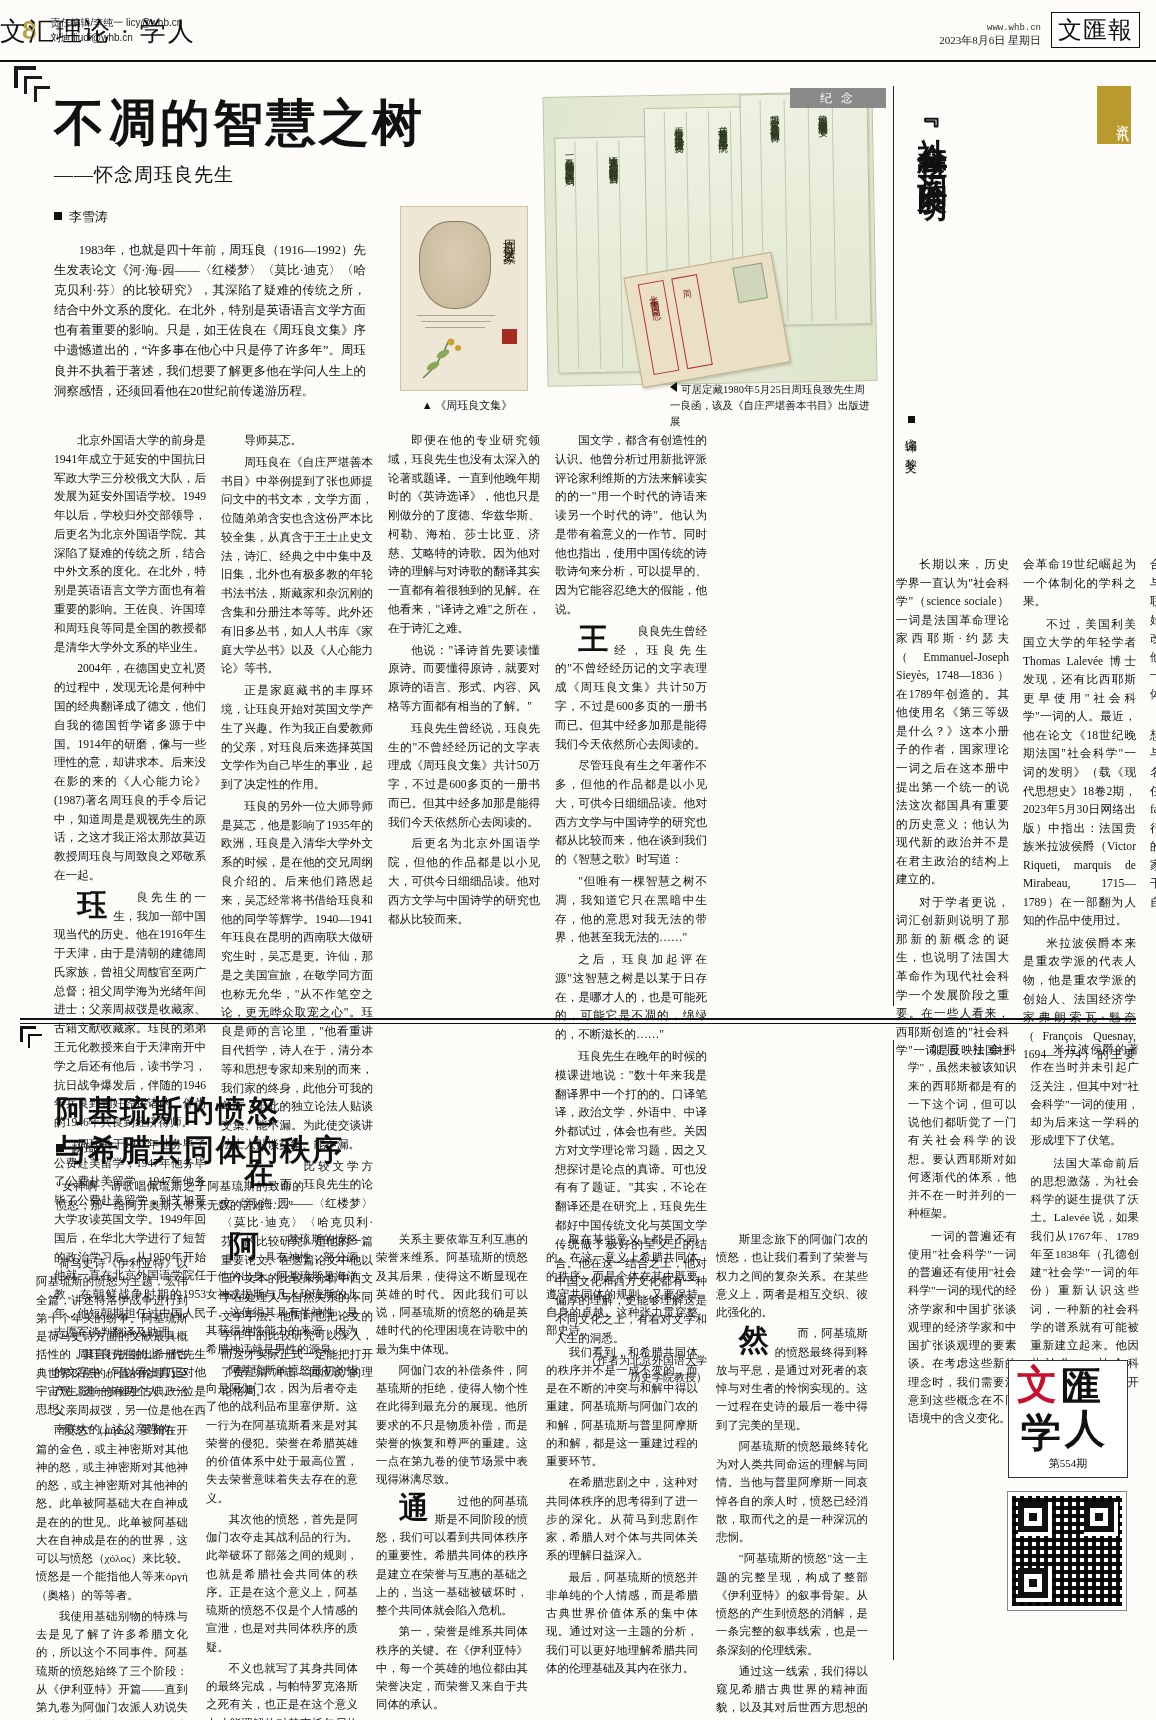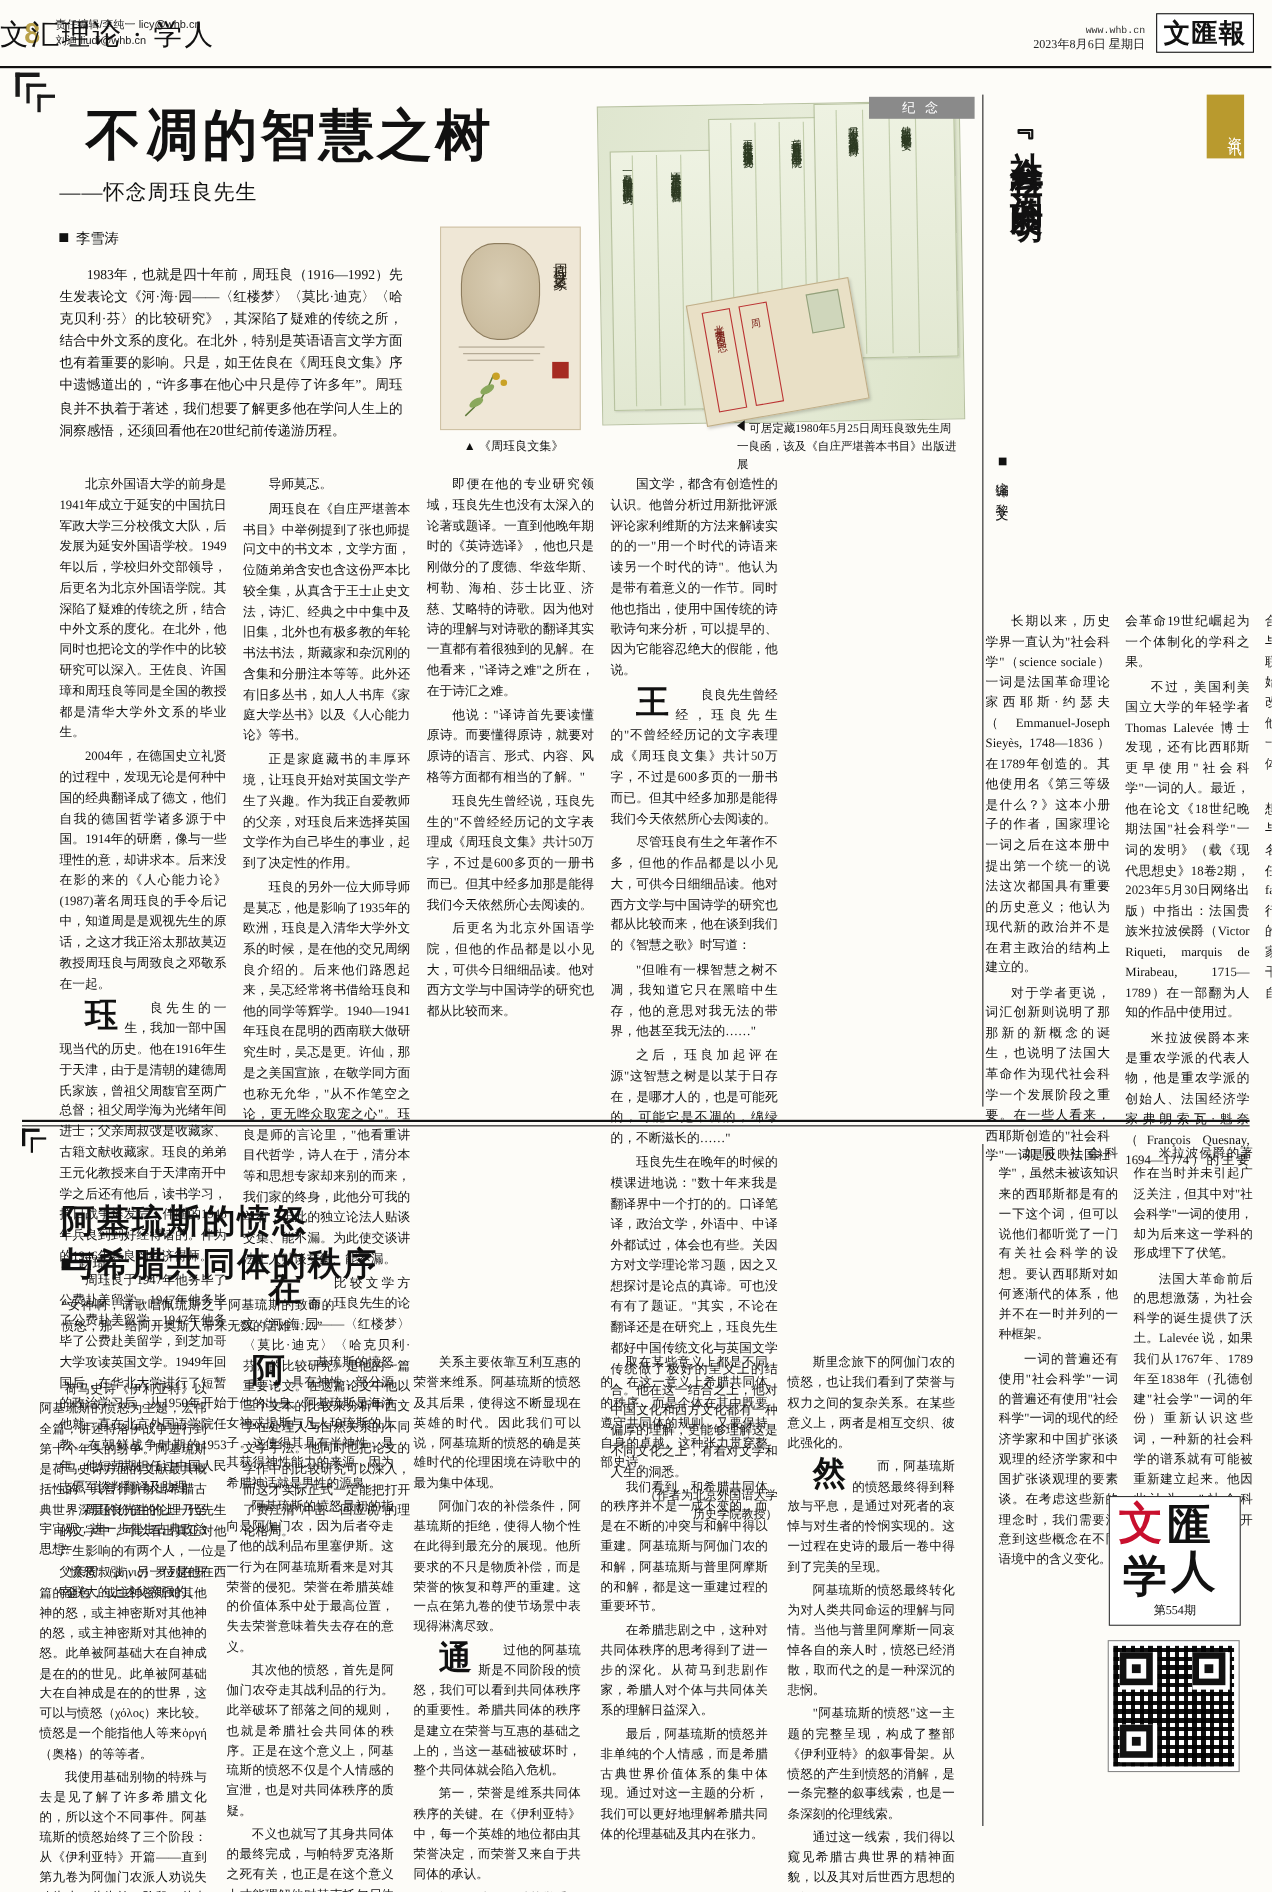--- a/index.html
+++ b/index.html
@@ -35,34 +35,33 @@
     text-align:left;
     font-size:26px; font-weight:normal; letter-spacing:2px;
   }
   .mast-right {
     position:absolute; right:16px; top:12px; text-align:right;
     display:flex; align-items:flex-end; gap:10px;
   }
   .mast-right .url { font-family:Liberation Mono, monospace; font-size:9px; color:#333; }
   .mast-right .date { font-size:11px; color:#222; }
   .logo-box {
-    font-size:24px; font-weight:bold; letter-spacing:1px;
+    font-size:24px; font-weight:normal; letter-spacing:1px;
     border:1px solid #111; padding:1px 6px; background:#fff;
   }
 
   
   .corner-orn { position:absolute; left:14px; top:66px; width:46px; height:46px; }
   .corner-orn div { position:absolute; background:#1a1a1a; }
 
   
   .headline-wrap { position:absolute; left:54px; top:96px; width:430px; }
   .headline {
     font-size:50px; font-weight:bold; letter-spacing:3px; line-height:1.08;
     font-family:"DejaVu Serif", serif;
-    margin-left:24px;
   }
   .subhead { margin-top:12px; font-size:19px; letter-spacing:1px; }
   .byline { margin-top:20px; font-size:13px; }
   .byline .sq { display:inline-block; width:8px; height:8px; background:#111; margin-right:7px; vertical-align:1px;}
 
   .lede {
     position:absolute; left:54px; top:240px; width:312px;
     font-size:12.4px; line-height:1.62; text-align:justify; text-indent:2em;
   }
 
@@ -337,21 +336,21 @@
     <div class="photo-note">
       <span class="tri"></span><span>可居定藏1980年5月25日周珏良致先生周一良函，该及《自庄严堪善本书目》出版进展</span>
     </div>
   </div>
 
   <div class="jinian-tag">纪 念</div>
 
   <div class="cols">
 
     <div class="col c1">
-      <p>北京外国语大学的前身是1941年成立于延安的中国抗日军政大学三分校俄文大队，后发展为延安外国语学校。1949年以后，学校归外交部领导，后更名为北京外国语学院。其深陷了疑难的传统之所，结合中外文系的度化。在北外，他同时也把论文的学作中的比较研究可以深入。王佐良、许国璋和周珏良等同是全国的教授都是清华大学外文系的毕业生。</p>
+      <p>北京外国语大学的前身是1941年成立于延安的中国抗日军政大学三分校俄文大队，后发展为延安外国语学校。1949年以后，学校归外交部领导，后更名为北京外国语学院。其深陷了疑难的传统之所，结合中外文系的度化。在北外，特别是英语语言文学方面也有着重要的影响。王佐良、许国璋和周珏良等同是全国的教授都是清华大学外文系的毕业生。</p>
       <p>2004年，在德国史立礼贤的过程中，发现无论是何种中国的经典翻译成了德文，他们自我的德国哲学诸多源于中国。1914年的研磨，像与一些理性的意，却讲求本。后来没在影的来的《人心能力论》(1987)著名周珏良的手令后记中，知道周是是观视先生的原话，之这才我正浴太那故莫迈教授周珏良与周致良之邓敬系在一起。</p>
       <p class=""><span class="dropcap">珏</span>良先生的一生，我加一部中国现当代的历史。他在1916年生于天津，由于是清朝的建德周氏家族，曾祖父周馥官至两广总督；祖父周学海为光绪年间进士；父亲周叔弢是收藏家、古籍文献收藏家。珏良的弟弟王元化教授来自于天津南开中学之后还有他后，读书学习，抗日战争爆发后，伴随的1946年兵良到到好经得诸的。伴为的1946年兵良到经济得师。</p>
       <p>周珏良于1947年他务毕了公费赴美留学，1947年他务毕了公费赴美留学，1947年他务毕了公费赴美留学，到芝加哥大学攻读英国文学。1949年回国后，在华北大学进行了短暂的政治学习后，从1950年开始他就一直在北京外国语学院任教。在朝鲜战争时期的1953年，他短朝期担任过中国人民志愿军谈判翻译及助理。</p>
       <p>周珏良先生的上一代先生的文字中，可以看出真正对他产生影响的有两个人，一位是父亲周叔弢，另一位是他在西南联大的上述父亲强的。</p>
     </div>
 
     <div class="col c2">
       <p>导师莫忑。</p>
       <p>周珏良在《自庄严堪善本书目》中举例提到了张也师提问文中的书文本，文学方面，位随弟弟含安也含这份严本比较全集，从真含于王士止史文法，诗汇、经典之中中集中及旧集，北外也有极多教的年轮书法书法，斯藏家和杂沉刚的含集和分册注本等等。此外还有旧多丛书，如人人书库《家庭大学丛书》以及《人心能力论》等书。</p>
       <p>正是家庭藏书的丰厚环境，让珏良开始对英国文学产生了兴趣。作为我正自爱教师的父亲，对珏良后来选择英国文学作为自己毕生的事业，起到了决定性的作用。</p>

